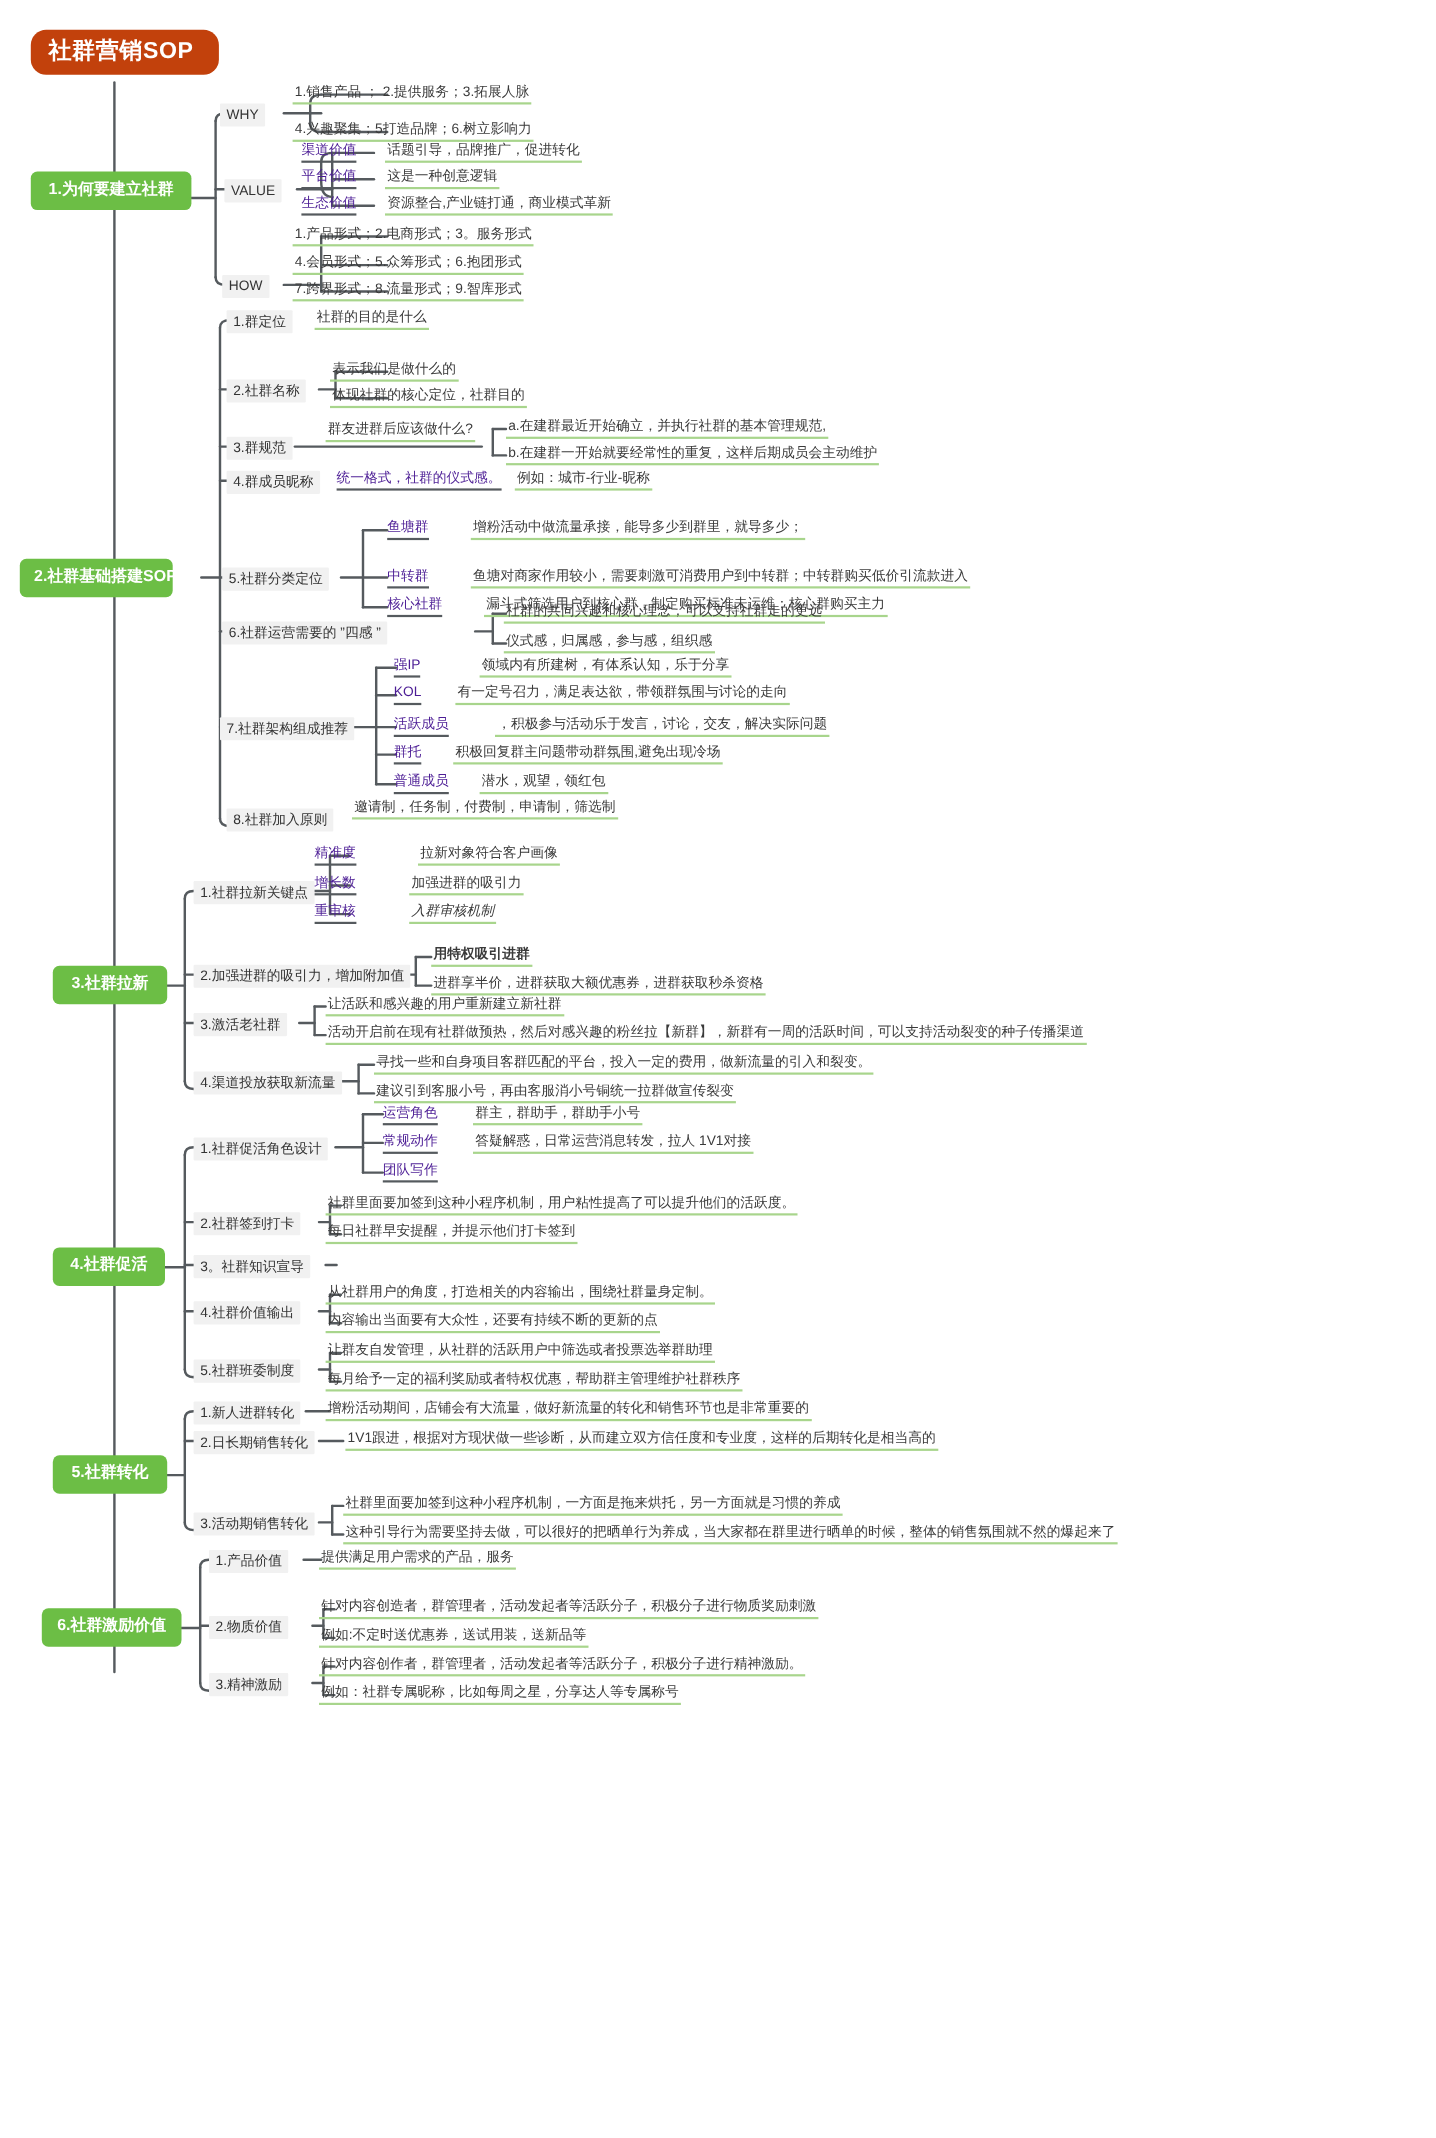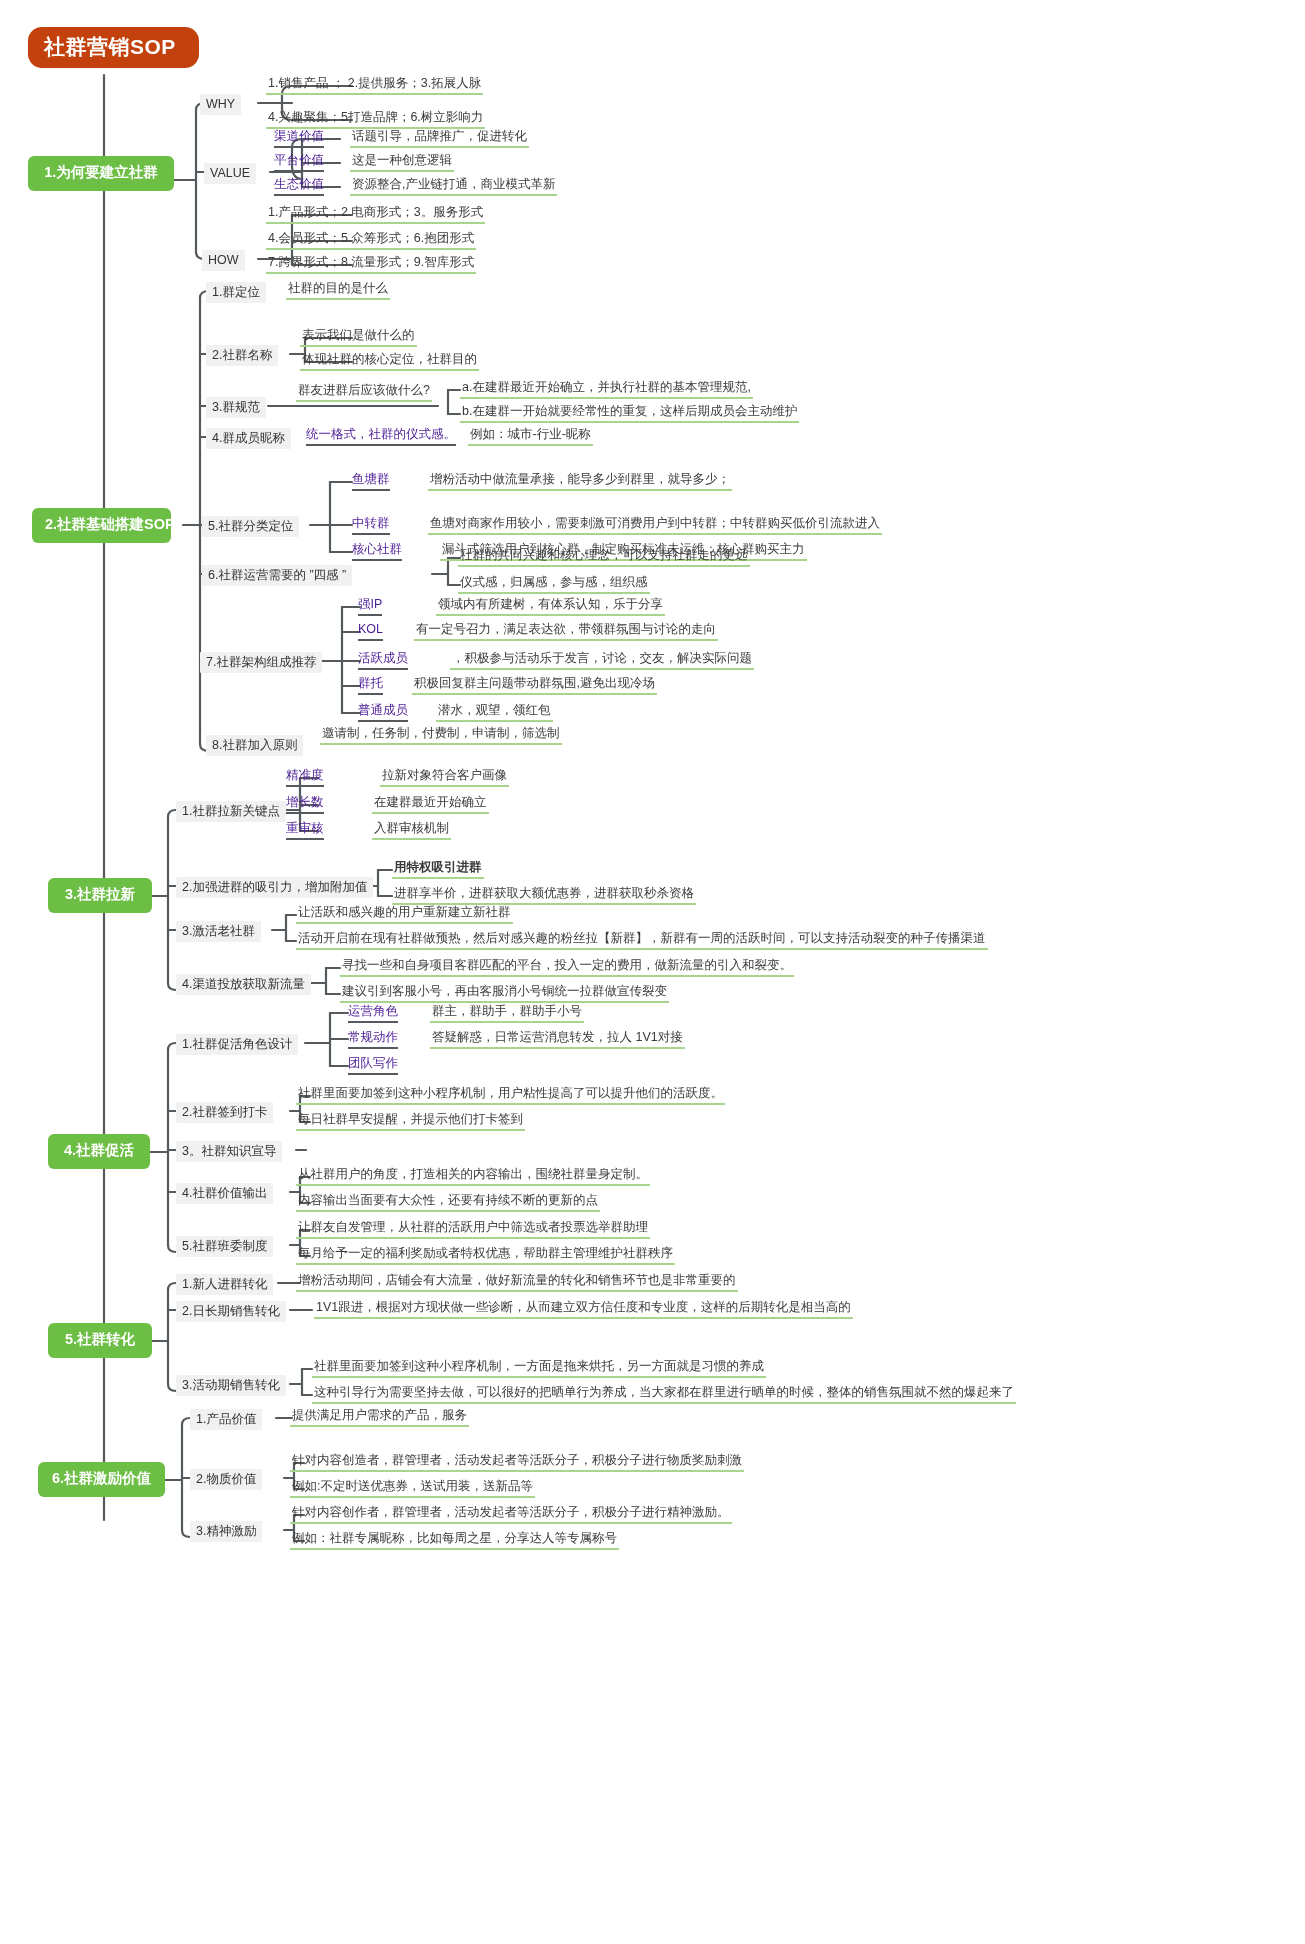--- a/index.html
+++ b/index.html
@@ -267,21 +267,21 @@
   <div class="l3k" style="left:274px; top:153px;">平台价值</div>
   <div class="leaf" style="left:350px; top:153px;">这是一种创意逻辑</div>
   <div class="l3k" style="left:274px; top:177px;">生态价值</div>
   <div class="leaf" style="left:350px; top:177px;">资源整合,产业链打通，商业模式革新</div>
 
   <div class="l2" style="left:202px; top:250px;">HOW</div>
   <div class="leaf" style="left:266px; top:205px;">1.产品形式；2.电商形式；3。服务形式</div>
   <div class="leaf" style="left:266px; top:231px;">4.会员形式；5.众筹形式；6.抱团形式</div>
   <div class="leaf" style="left:266px; top:255px;">7.跨界形式；8.流量形式；9.智库形式</div>
 
-  <div class="l1" style="left:32px; top:508px; width:139px;">2.社群基础搭建SOP</div>
+  <div class="l1" style="left:18px; top:508px; width:139px;">2.社群基础搭建SOP</div>
 
   <div class="l2" style="left:206px; top:282px;">1.群定位</div>
   <div class="leaf" style="left:286px; top:281px;">社群的目的是什么</div>
 
   <div class="l2" style="left:206px; top:345px;">2.社群名称</div>
   <div class="leaf" style="left:300px; top:328px;">表示我们是做什么的</div>
   <div class="leaf" style="left:300px; top:352px;">体现社群的核心定位，社群目的</div>
 
   <div class="l2" style="left:206px; top:397px;">3.群规范</div>
   <div class="leaf" style="left:296px; top:383px;">群友进群后应该做什么?</div>
@@ -318,23 +318,23 @@
 
   <div class="l2" style="left:206px; top:735px;">8.社群加入原则</div>
   <div class="leaf" style="left:320px; top:726px;">邀请制，任务制，付费制，申请制，筛选制</div>
 
   <div class="l1" style="left:48px; top:878px; width:104px;">3.社群拉新</div>
 
   <div class="l2" style="left:176px; top:801px;">1.社群拉新关键点</div>
   <div class="l3k" style="left:286px; top:768px;">精准度</div>
   <div class="leaf" style="left:380px; top:768px;">拉新对象符合客户画像</div>
   <div class="l3k" style="left:286px; top:795px;">增长数</div>
-  <div class="leaf" style="left:372px; top:795px;">在建群最近开始确立</div>
+  <div class="leaf" style="left:372px; top:795px;">加强进群的吸引力</div>
   <div class="l3k" style="left:286px; top:821px;">重审核</div>
-  <div class="leaf" style="left:372px; top:821px;">入群审核机制</div>
+  <div class="leaf" style="left:372px; top:821px;font-style:italic;">入群审核机制</div>
 
   <div class="l2" style="left:176px; top:877px;">2.加强进群的吸引力，增加附加值</div>
   <div class="leaf" style="left:392px; top:860px;font-weight:bold;">用特权吸引进群</div>
   <div class="leaf" style="left:392px; top:886px;">进群享半价，进群获取大额优惠券，进群获取秒杀资格</div>
 
   <div class="l2" style="left:176px; top:921px;">3.激活老社群</div>
   <div class="leaf" style="left:296px; top:905px;">让活跃和感兴趣的用户重新建立新社群</div>
   <div class="leaf" style="left:296px; top:931px;">活动开启前在现有社群做预热，然后对感兴趣的粉丝拉【新群】，新群有一周的活跃时间，可以支持活动裂变的种子传播渠道</div>
 
   <div class="l2" style="left:176px; top:974px;">4.渠道投放获取新流量</div>

